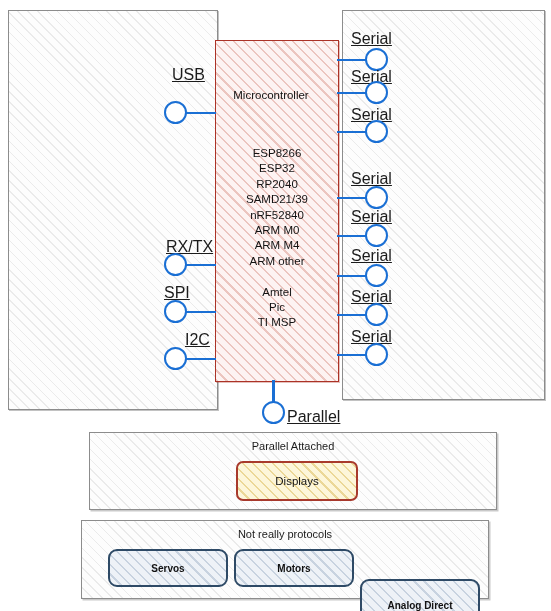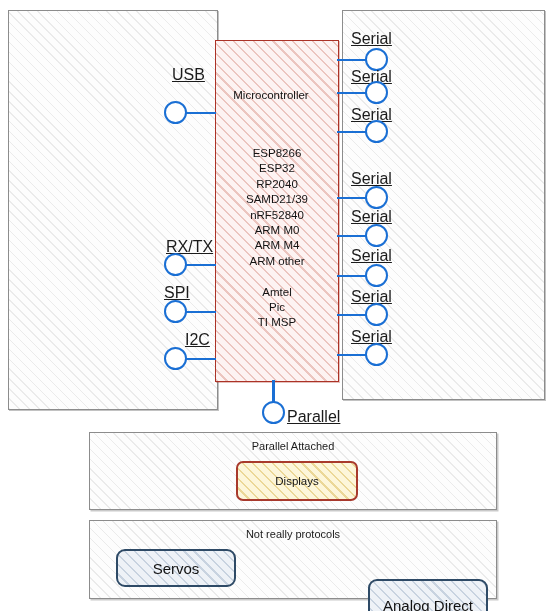--- a/index.html
+++ b/index.html
@@ -80,21 +80,21 @@
     position:absolute;inset:0;display:flex;align-items:center;
     justify-content:center;font-size:11.5px;color:#121212;
   }
 
   .chip{
     position:absolute;border:2px solid #2e4a66;border-radius:9px;
     box-sizing:border-box;
   }
   .chip span{
     position:absolute;inset:0;display:flex;align-items:center;
-    justify-content:center;font-size:15px;color:#121212;
+    justify-content:center;font-size:10px;color:#121212;font-weight:bold;
   }
 </style>
 </head>
 <body>
 
 <div class="stage">
 
   <div class="side-box hatch-gray" style="left:8px;top:10px;width:208px;height:398px;"></div>
 
   <div class="side-box hatch-gray" style="left:342px;top:10px;width:201px;height:388px;"></div>
@@ -167,23 +167,26 @@
   <div class="node" style="left:262px;top:401px;"></div>
   <div class="port-label" style="left:287px;top:408px;">Parallel</div>
 
   <div class="panel hatch-gray" style="left:72px;top:432px;width:406px;height:76px;margin-left:17px;">
     <div class="panel-title">Parallel Attached</div>
     <div class="displays hatch-yellow" style="left:146px;top:28px;width:122px;height:40px;">
       <span>Displays</span>
     </div>
   </div>
 
-  <div class="panel hatch-gray" style="left:89px;top:520px;width:406px;height:77px;">
+  <div class="panel hatch-gray" style="left:81px;top:520px;width:406px;height:77px;">
     <div class="panel-title">Not really protocols</div>
     <div class="chip hatch-blue" style="left:26px;top:28px;width:120px;height:38px;">
       <span>Servos</span>
+    </div>
+    <div class="chip hatch-blue" style="left:152px;top:28px;width:120px;height:38px;">
+      <span>Motors</span>
     </div>
     <div class="chip hatch-blue" style="left:278px;top:28px;width:120px;height:52px;margin-top:30px;">
       <span>Analog Direct</span>
     </div>
   </div>
 
 </div>
 
 </body></html>

